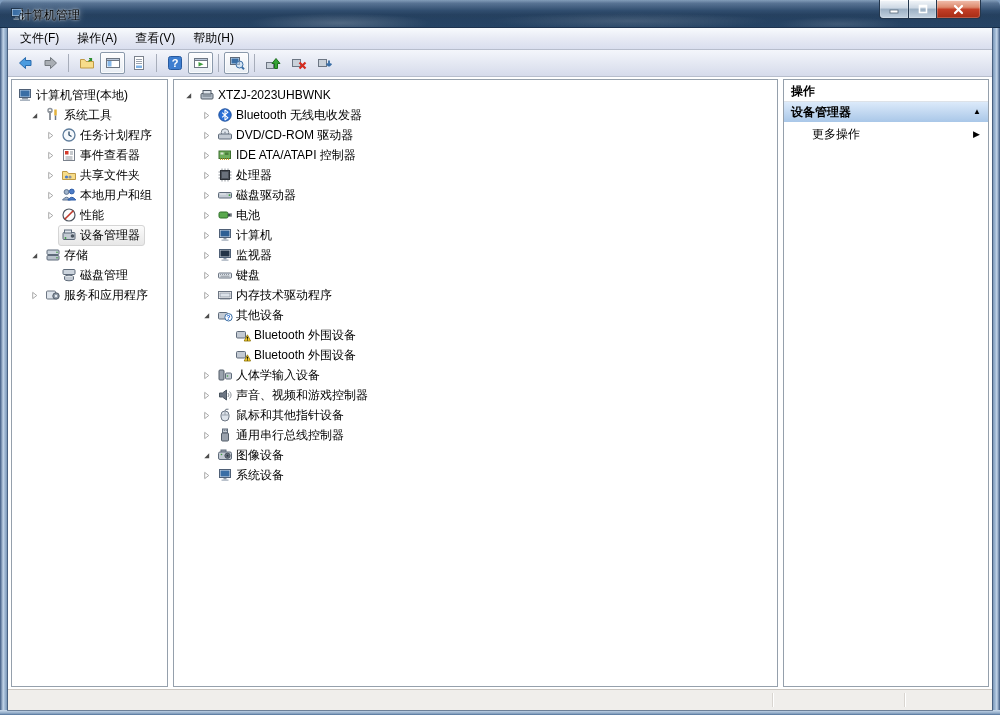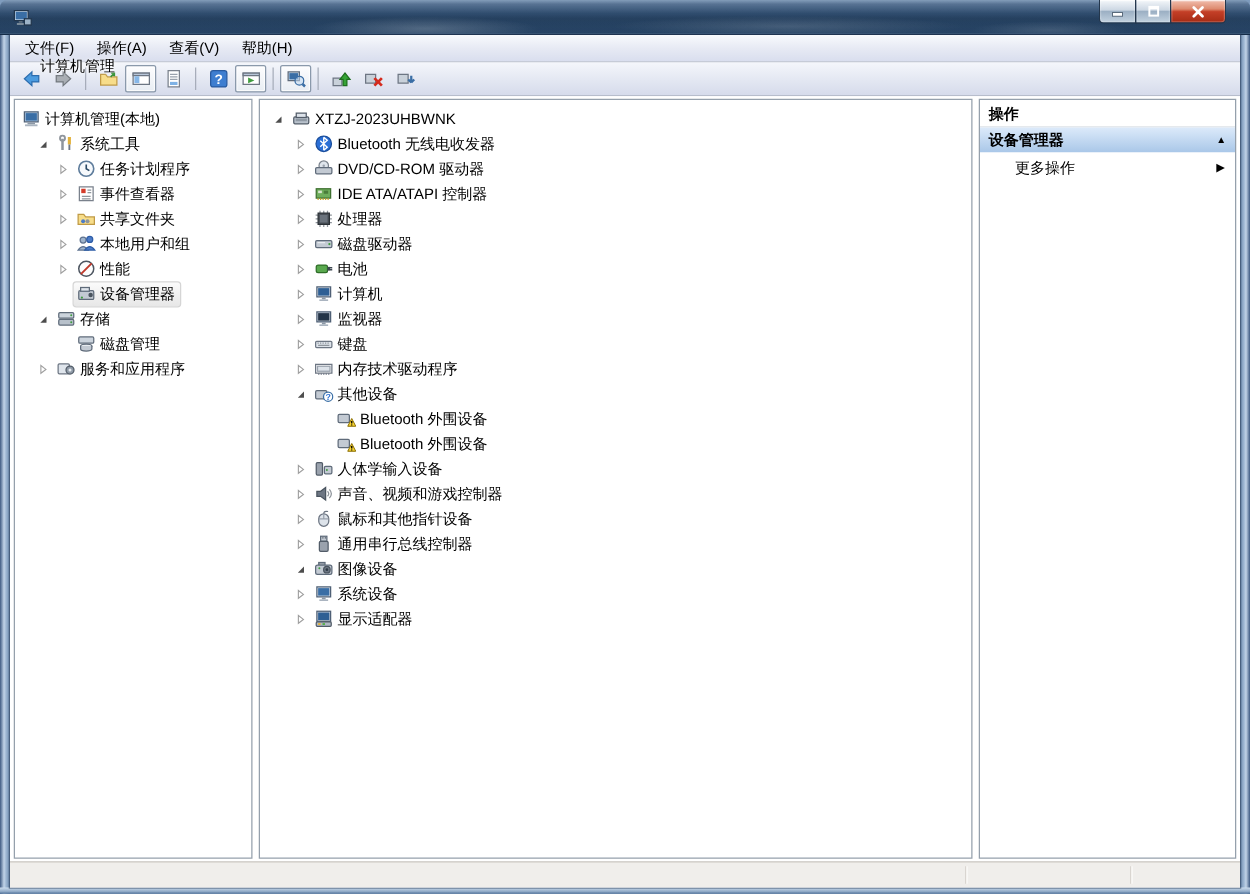--- a/index.html
+++ b/index.html
@@ -19,23 +19,22 @@
     content:""; position:absolute; inset:0; border-radius:inherit; pointer-events:none;
     background:
       radial-gradient(ellipse 130px 14px at 340px 23px, rgba(255,255,255,.20), transparent 70%),
       radial-gradient(ellipse 200px 12px at 630px 21px, rgba(255,255,255,.14), transparent 70%),
       radial-gradient(ellipse 90px 10px at 840px 24px, rgba(255,255,255,.12), transparent 70%),
       linear-gradient(180deg, rgba(255,255,255,.25) 0%, rgba(255,255,255,.06) 40%, rgba(0,0,0,.08) 100%);
   }
   .app-icon { position:absolute; left:10px; top:6px; width:16px; height:16px; z-index:2; }
   .app-icon svg { width:16px; height:16px; display:block; }
   .title-text {
-    position:absolute; left:32px; top:7px; z-index:2;
+    position:absolute; left:20px; top:7px; z-index:2;
     text-shadow:0 0 6px rgba(255,255,255,.8),0 0 2px rgba(255,255,255,.9);
-    margin-top:38px;
   }
   .win-controls { position:absolute; top:0; right:19px; display:flex; z-index:3; }
   .wc {
     height:19px; border:1px solid #24374d; border-top:none;
     display:flex; align-items:center; justify-content:center;
     box-shadow:inset 0 1px 0 rgba(255,255,255,.65), inset 0 0 0 1px rgba(255,255,255,.22);
   }
   .wc svg{ display:block; }
   .wc-min { width:29px; border-right:none; border-radius:0 0 0 4px;
     background:linear-gradient(180deg,#f4f7fa 0%,#ccd7e3 45%,#9bafc3 50%,#c3d2e0 100%); }
@@ -68,21 +67,21 @@
   .tb-btn { width:25px; height:22px; flex:none; display:flex; align-items:center; justify-content:center;
     border:1px solid transparent; border-radius:2px; }
   .tb-btn.framed { border-color:#8a99ab;
     background:linear-gradient(180deg,#fdfdfe,#e8edf3);
     box-shadow:inset 0 0 0 1px rgba(255,255,255,.75); }
   .tb-btn svg { width:16px; height:16px; display:block; }
   .tb-sep { width:1px; height:18px; background:#a7adba; margin:0 4px; flex:none; }
   
   .content { flex:1; min-height:0; display:flex; background:#fff; padding:2px 3px; gap:5px; }
   .pane { border:1px solid #95a0ac; background:#fff; overflow:hidden; }
-  .left-pane { width:191px; flex:none; }
+  .left-pane { width:157px; flex:none; }
   .mid-pane { flex:1; }
   .right-pane { width:206px; flex:none; display:flex; flex-direction:column; }
   .tree { padding-top:5px; }
   .tree-row { height:20px; display:flex; align-items:center; white-space:nowrap; }
   .tsp { flex:none; height:1px; }
   .exp { width:16px; height:16px; flex:none; display:flex; align-items:center; justify-content:center; }
   .exp svg { width:9px; height:9px; display:block; }
   .selbox { display:flex; align-items:center; padding:1px 4px 1px 2px;
     border:1px solid transparent; border-radius:3px; }
   .ticon { width:16px; height:16px; flex:none; margin-right:3px; }
@@ -800,40 +799,20 @@
                 <svg viewBox="0 0 16 16">
                   <rect x="2.5" y="2.5" width="11" height="8" fill="#dde3ea" stroke="#4f6076"></rect>
                   <rect x="3.5" y="3.5" width="9" height="6" fill="#3a6ea5"></rect>
                   <rect x="6.5" y="11" width="3" height="1.5" fill="#8c98a6"></rect>
                   <rect x="4.5" y="12.5" width="7" height="1.3" fill="#aab4c0"></rect>
                 </svg>
               </span>
               <span>系统设备</span>
             </span>
           </div>
-          <div class="tree-row">
-            <span class="tsp" style="width: 24px;"></span>
-            <span class="exp">
-              <svg viewBox="0 0 10 10">
-                <path d="M3 1.5 L7.5 5 L3 8.5 Z" fill="#fff" stroke="#a0a0a0"></path>
-              </svg>
-            </span>
-            <span class="selbox">
-              <span class="ticon">
-                <svg viewBox="0 0 16 16">
-                  <rect x="2.5" y="2" width="11" height="8" fill="#c9d1da" stroke="#4f6076"></rect>
-                  <rect x="3.5" y="3" width="9" height="6" fill="#2e5f94"></rect>
-                  <rect x="2" y="10.5" width="12" height="3.5" rx="0.8" fill="#b1bac4" stroke="#525c68"></rect>
-                  <rect x="3.5" y="11.5" width="2" height="1.5" fill="#e3b23c"></rect>
-                  <rect x="7" y="11.5" width="2" height="1.5" fill="#57b14c"></rect>
-                </svg>
-              </span>
-              <span>显示适配器</span>
-            </span>
-          </div>
         </div>
     </div>
     <div class="pane right-pane">
       <div class="actions-header">操作</div>
       <div class="action-section-bar">
         <span>设备管理器</span>
         <span class="collapse-glyph">▲</span>
       </div>
       <div class="more-actions">
         <span>更多操作</span>

